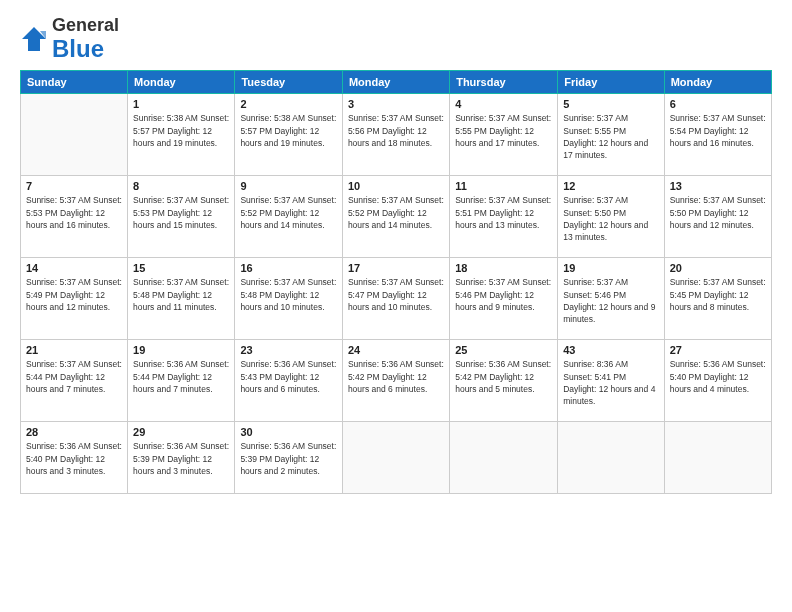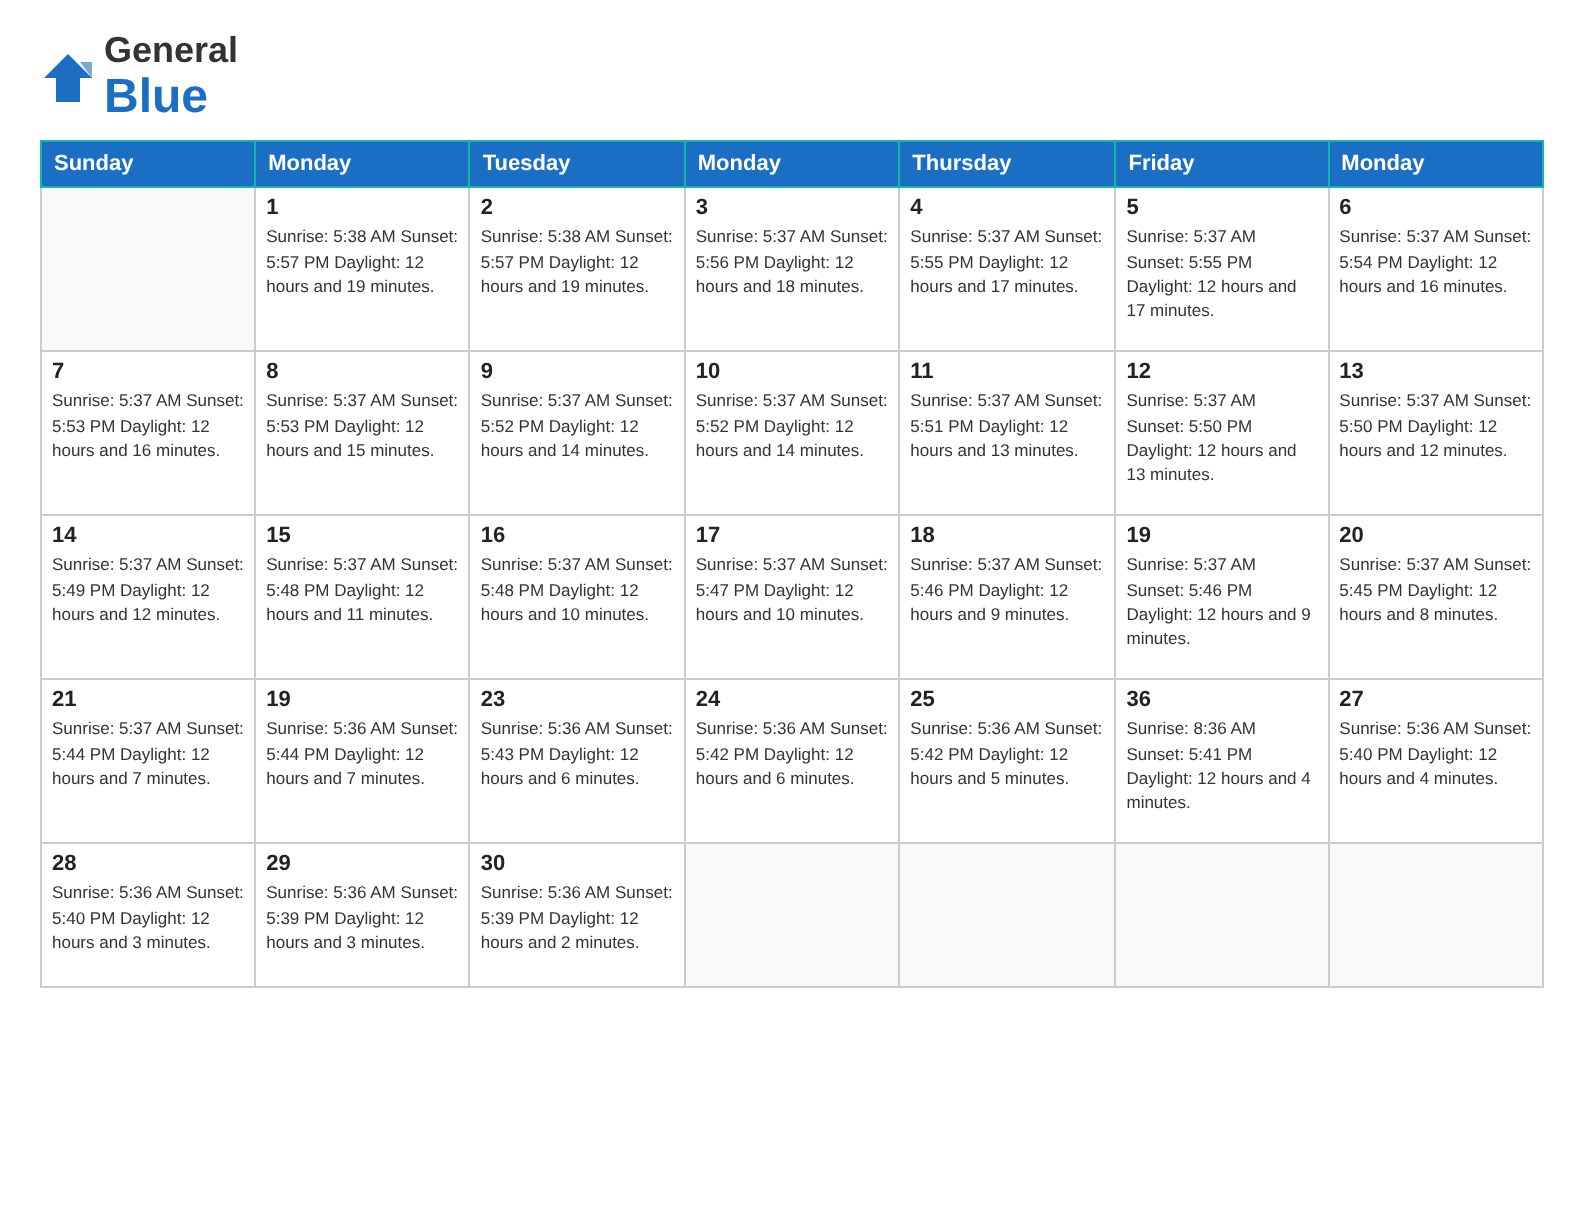--- a/index.html
+++ b/index.html
@@ -306,21 +306,21 @@
 and 6 minutes.</div>
           </td>
           <td>
             <div class="day-num">25</div>
             <div class="day-info">Sunrise: 5:36 AM
 Sunset: 5:42 PM
 Daylight: 12 hours
 and 5 minutes.</div>
           </td>
           <td>
-            <div class="day-num">36</div>
+            <div class="day-num">43</div>
             <div class="day-info">Sunrise: 8:36 AM
 Sunset: 5:41 PM
 Daylight: 12 hours
 and 4 minutes.</div>
           </td>
           <td>
             <div class="day-num">27</div>
             <div class="day-info">Sunrise: 5:36 AM
 Sunset: 5:40 PM
 Daylight: 12 hours

